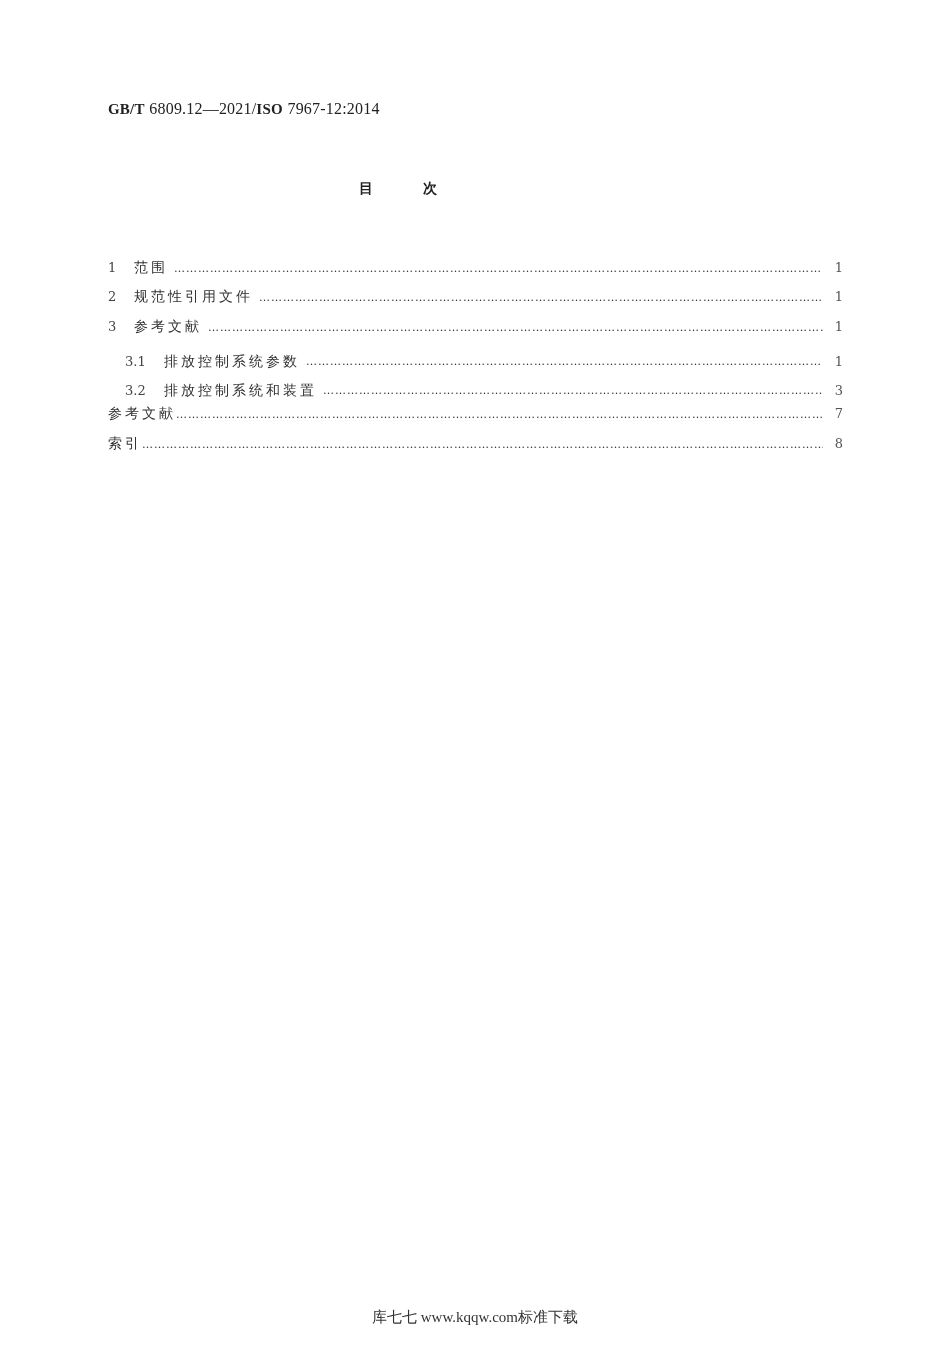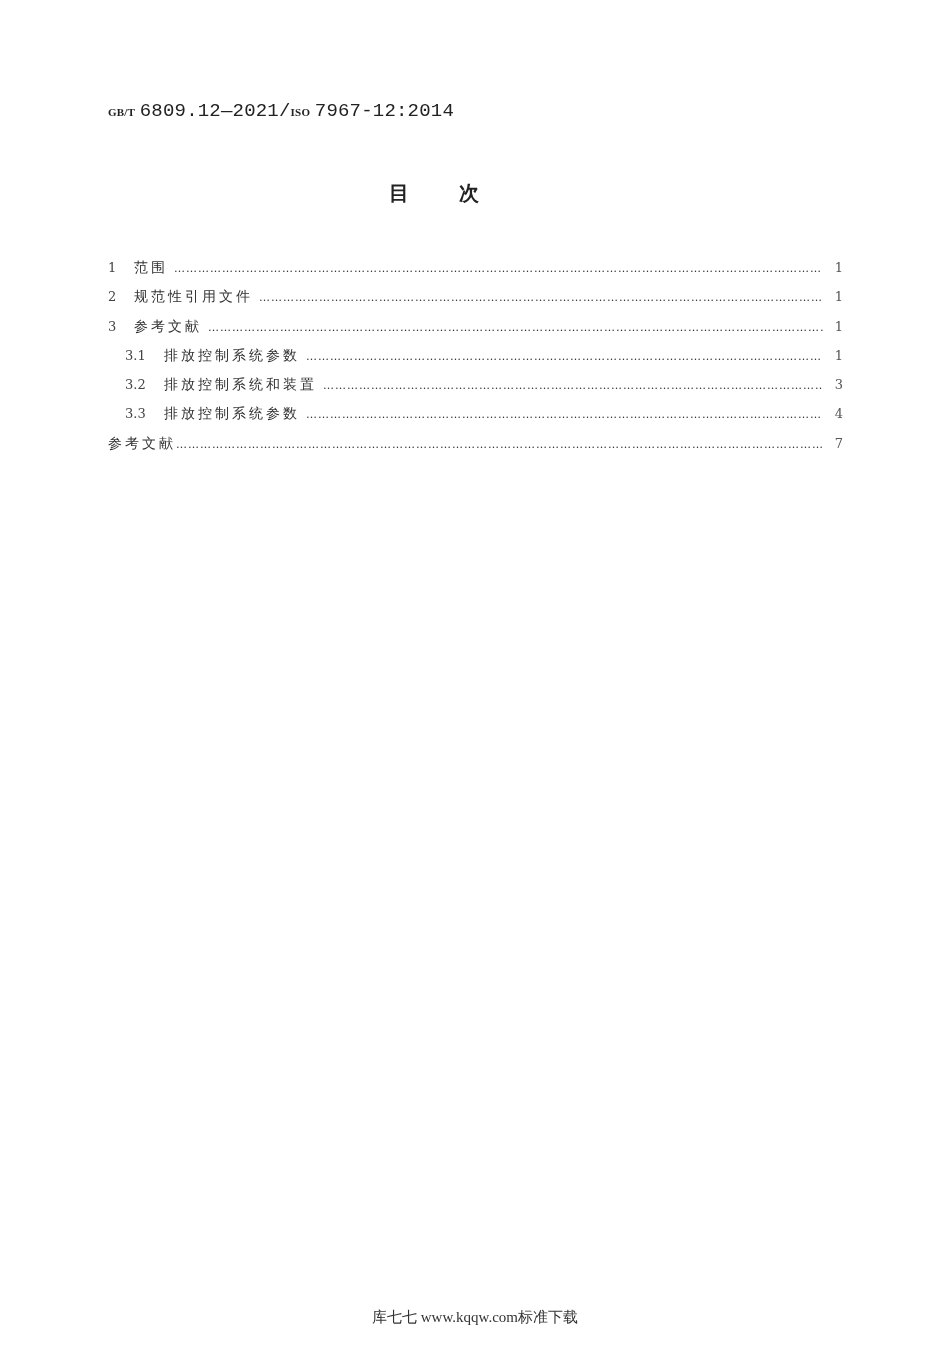--- a/index.html
+++ b/index.html
@@ -1,27 +1,27 @@
 <!DOCTYPE html>
 <html><head>
 <meta charset="utf-8">
 <style>
   html, body { margin: 0; padding: 0; background: #ffffff; }
   body { width: 950px; height: 1345px; position: relative; overflow: hidden;
          font-family: "DejaVu Serif", serif; color: #222; }
   .header { position: absolute; left: 108px; top: 100px; font-size: 14px; letter-spacing: 0.2px; }
-  .header .b { font-family: "Liberation Serif", serif; font-weight: bold; font-size: 11px; }
-  .header .s { font-family: Liberation Mono, monospace; font-size: 19px; }
+  .header .b { font-family: "Liberation Serif", serif; font-weight: bold; font-size: 15px; }
+  .header .s { font-family: Liberation Serif, serif; font-size: 16px; }
   .title { position: absolute; top: 180px; left: 0; width: 796px; text-align: center;
-           font-family: "DejaVu Sans", sans-serif; font-size: 20px; font-weight: bold; margin-left: 36px; }
+           font-family: "DejaVu Sans", sans-serif; font-size: 14px; font-weight: bold; }
   .title span { display: inline-block; }
   .title .gap { width: 50px; }
   .toc { position: absolute; left: 108px; top: 259px; width: 735px; }
   .row { display: flex; align-items: baseline; height: 29.3px; font-size: 14px; color: #333; }
-  .row.sub { padding-left: 17px; }
+  .row.sub { padding-left: 17px; align-items: center; }
   .num { display: inline-block; font-family: "DejaVu Serif", serif; font-size: 13px; color: #444; }
   .row .num { width: 26px; }
   .row.sub .num { width: 39px; }
   .label { white-space: nowrap; letter-spacing: 3px; }
   .leader { flex: 1; overflow: hidden; white-space: nowrap; margin: 0 6px 0 6px;
             font-size: 11px; letter-spacing: 1px; color: #333; }
   .leader.tight { margin-left: 0; }
   .leader::after { content: "…………………………………………………………………………………………………………………………………………………………………………………………………"; }
   .page { width: 14px; text-align: right; font-size: 13px; color: #555; }
   .footer { position: absolute; top: 1308px; left: 0; width: 950px; text-align: center;
@@ -64,26 +64,25 @@
     <span class="label">排放控制系统参数</span>
     <span class="leader"></span>
     <span class="page">1</span>
   </div>
   <div class="row sub">
     <span class="num">3.2</span>
     <span class="label">排放控制系统和装置</span>
     <span class="leader"></span>
     <span class="page">3</span>
   </div>
-  <div class="row sub">
-    <span class="num">3.3</span>
-    <span class="label">排放控制系统参数</span>
-    <span class="leader"></span>
-    <span class="page">4</span>
-  </div>
   <div class="row">
     <span class="label">参考文献</span>
     <span class="leader tight"></span>
     <span class="page">7</span>
+  </div>
+  <div class="row">
+    <span class="label">索引</span>
+    <span class="leader tight"></span>
+    <span class="page">8</span>
   </div>
 </div>
 
 <div class="footer">库七七 www.kqqw.com标准下载</div>
 
 </body></html>

